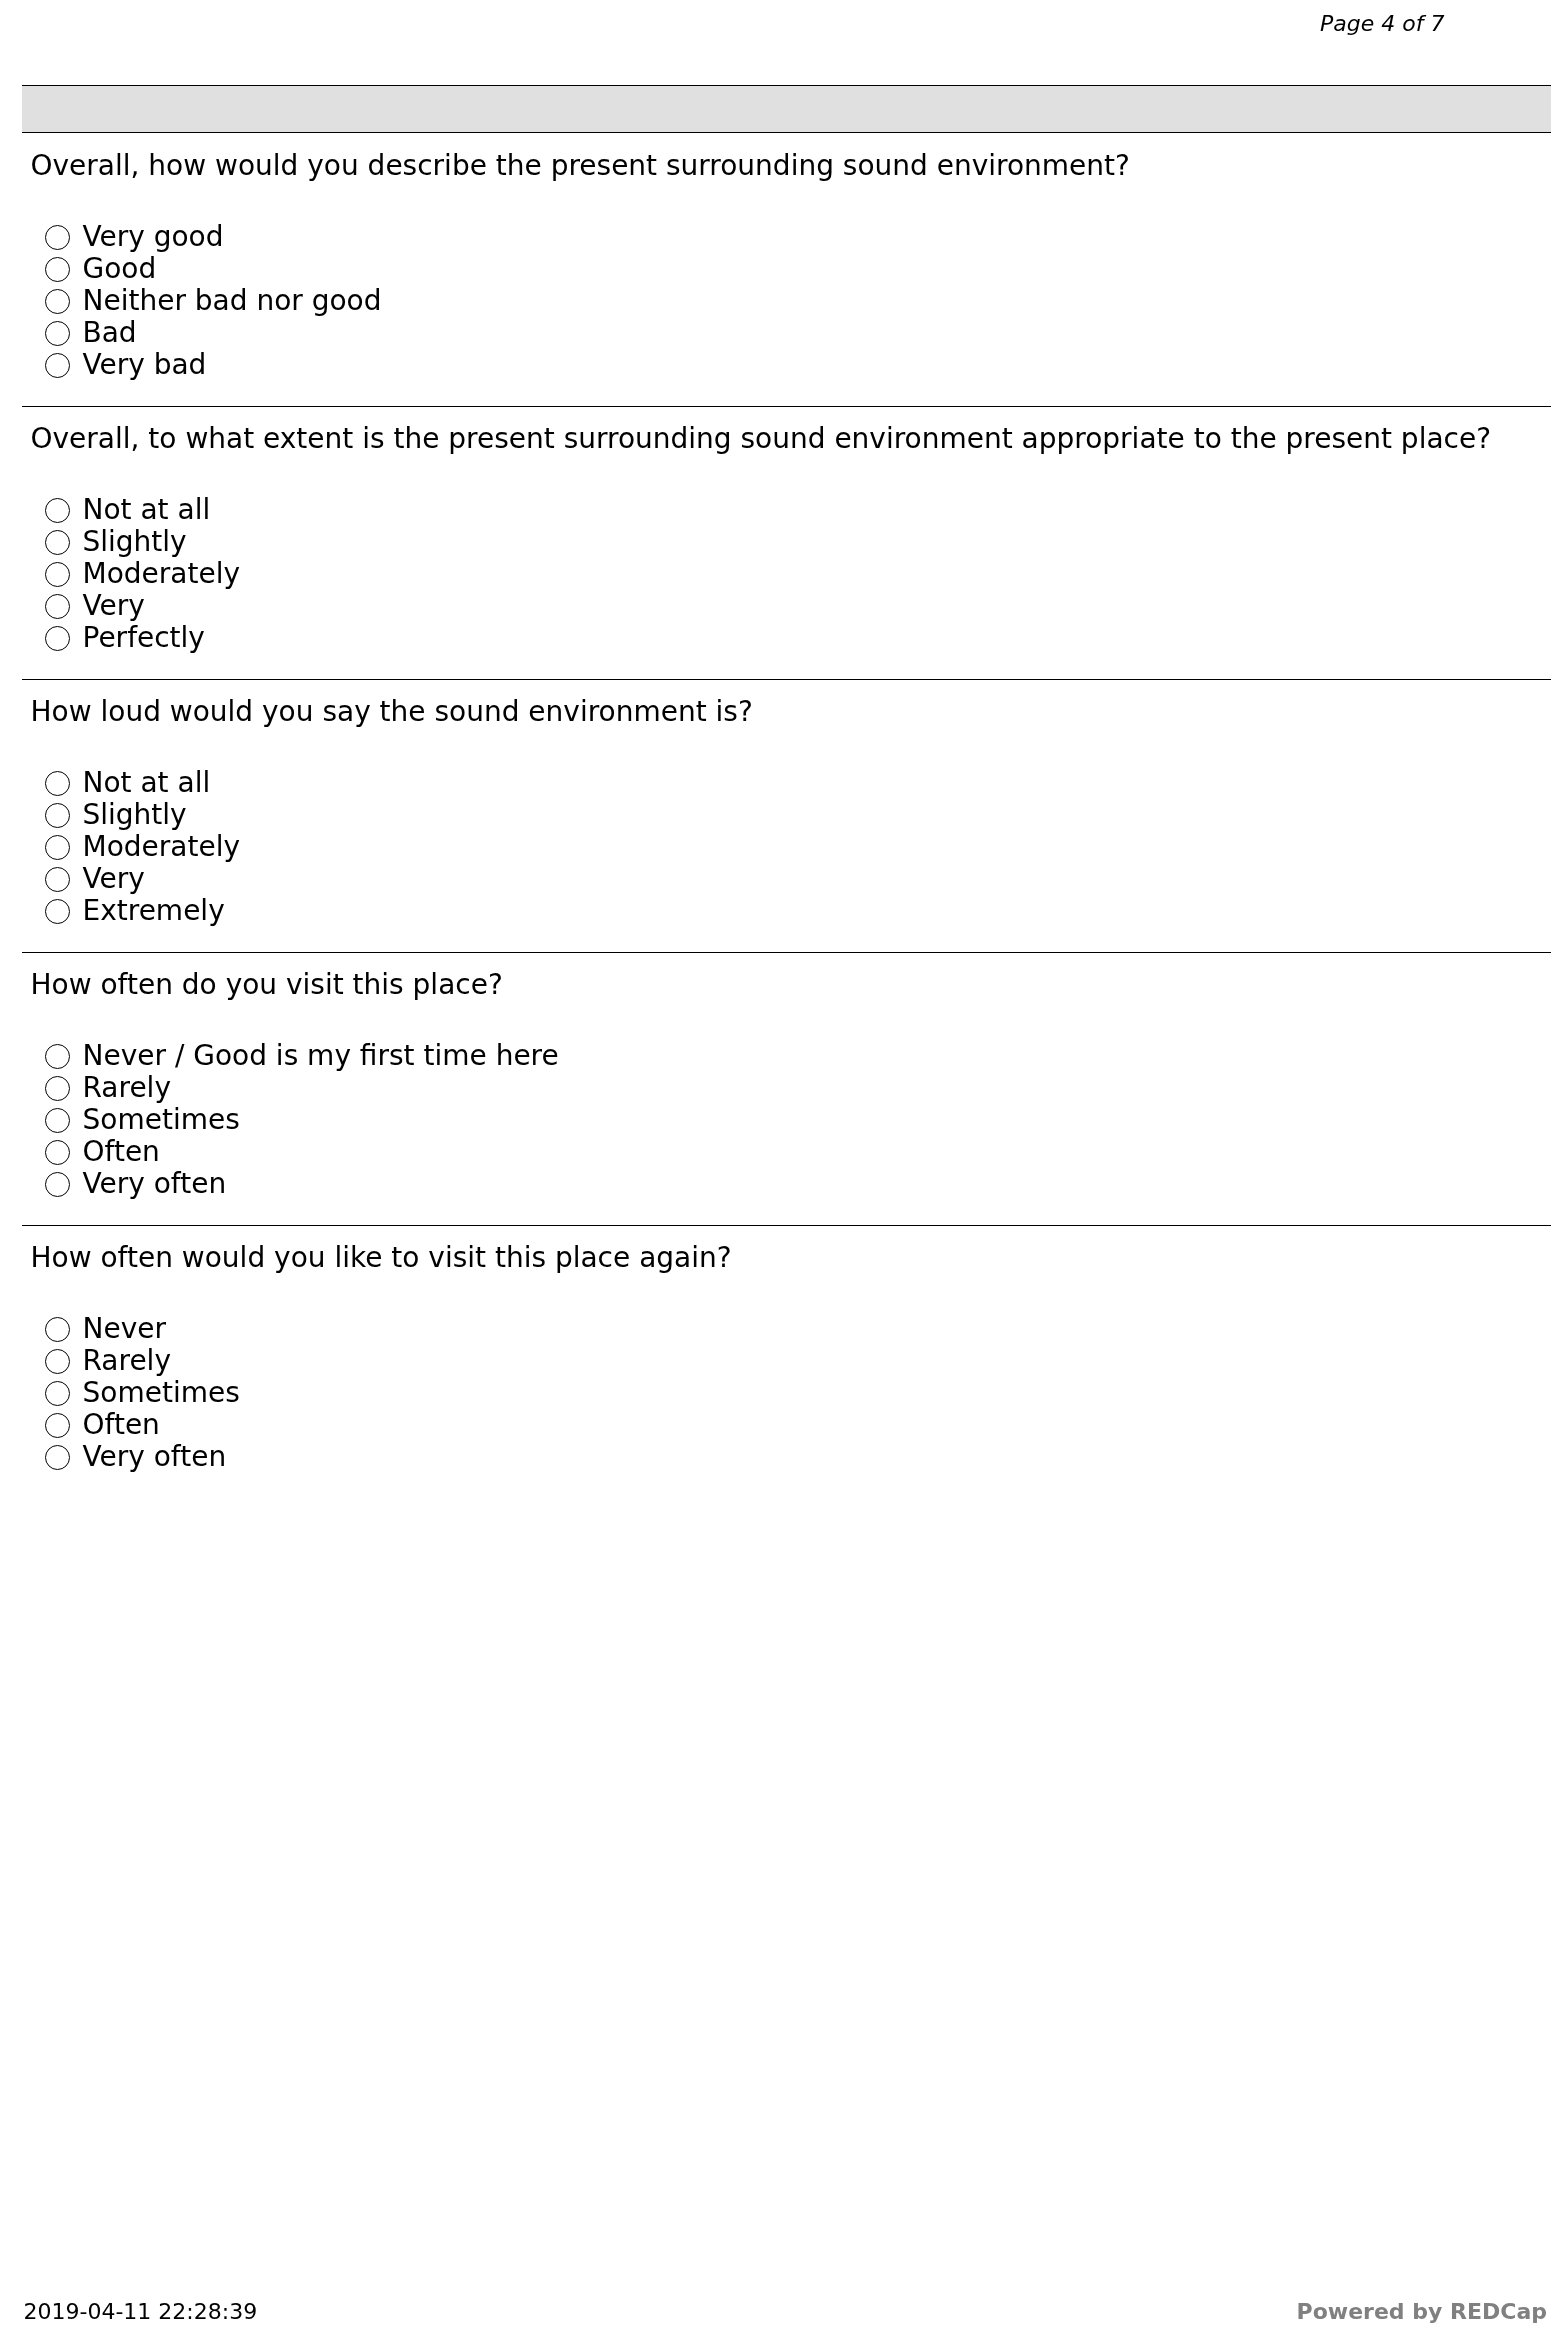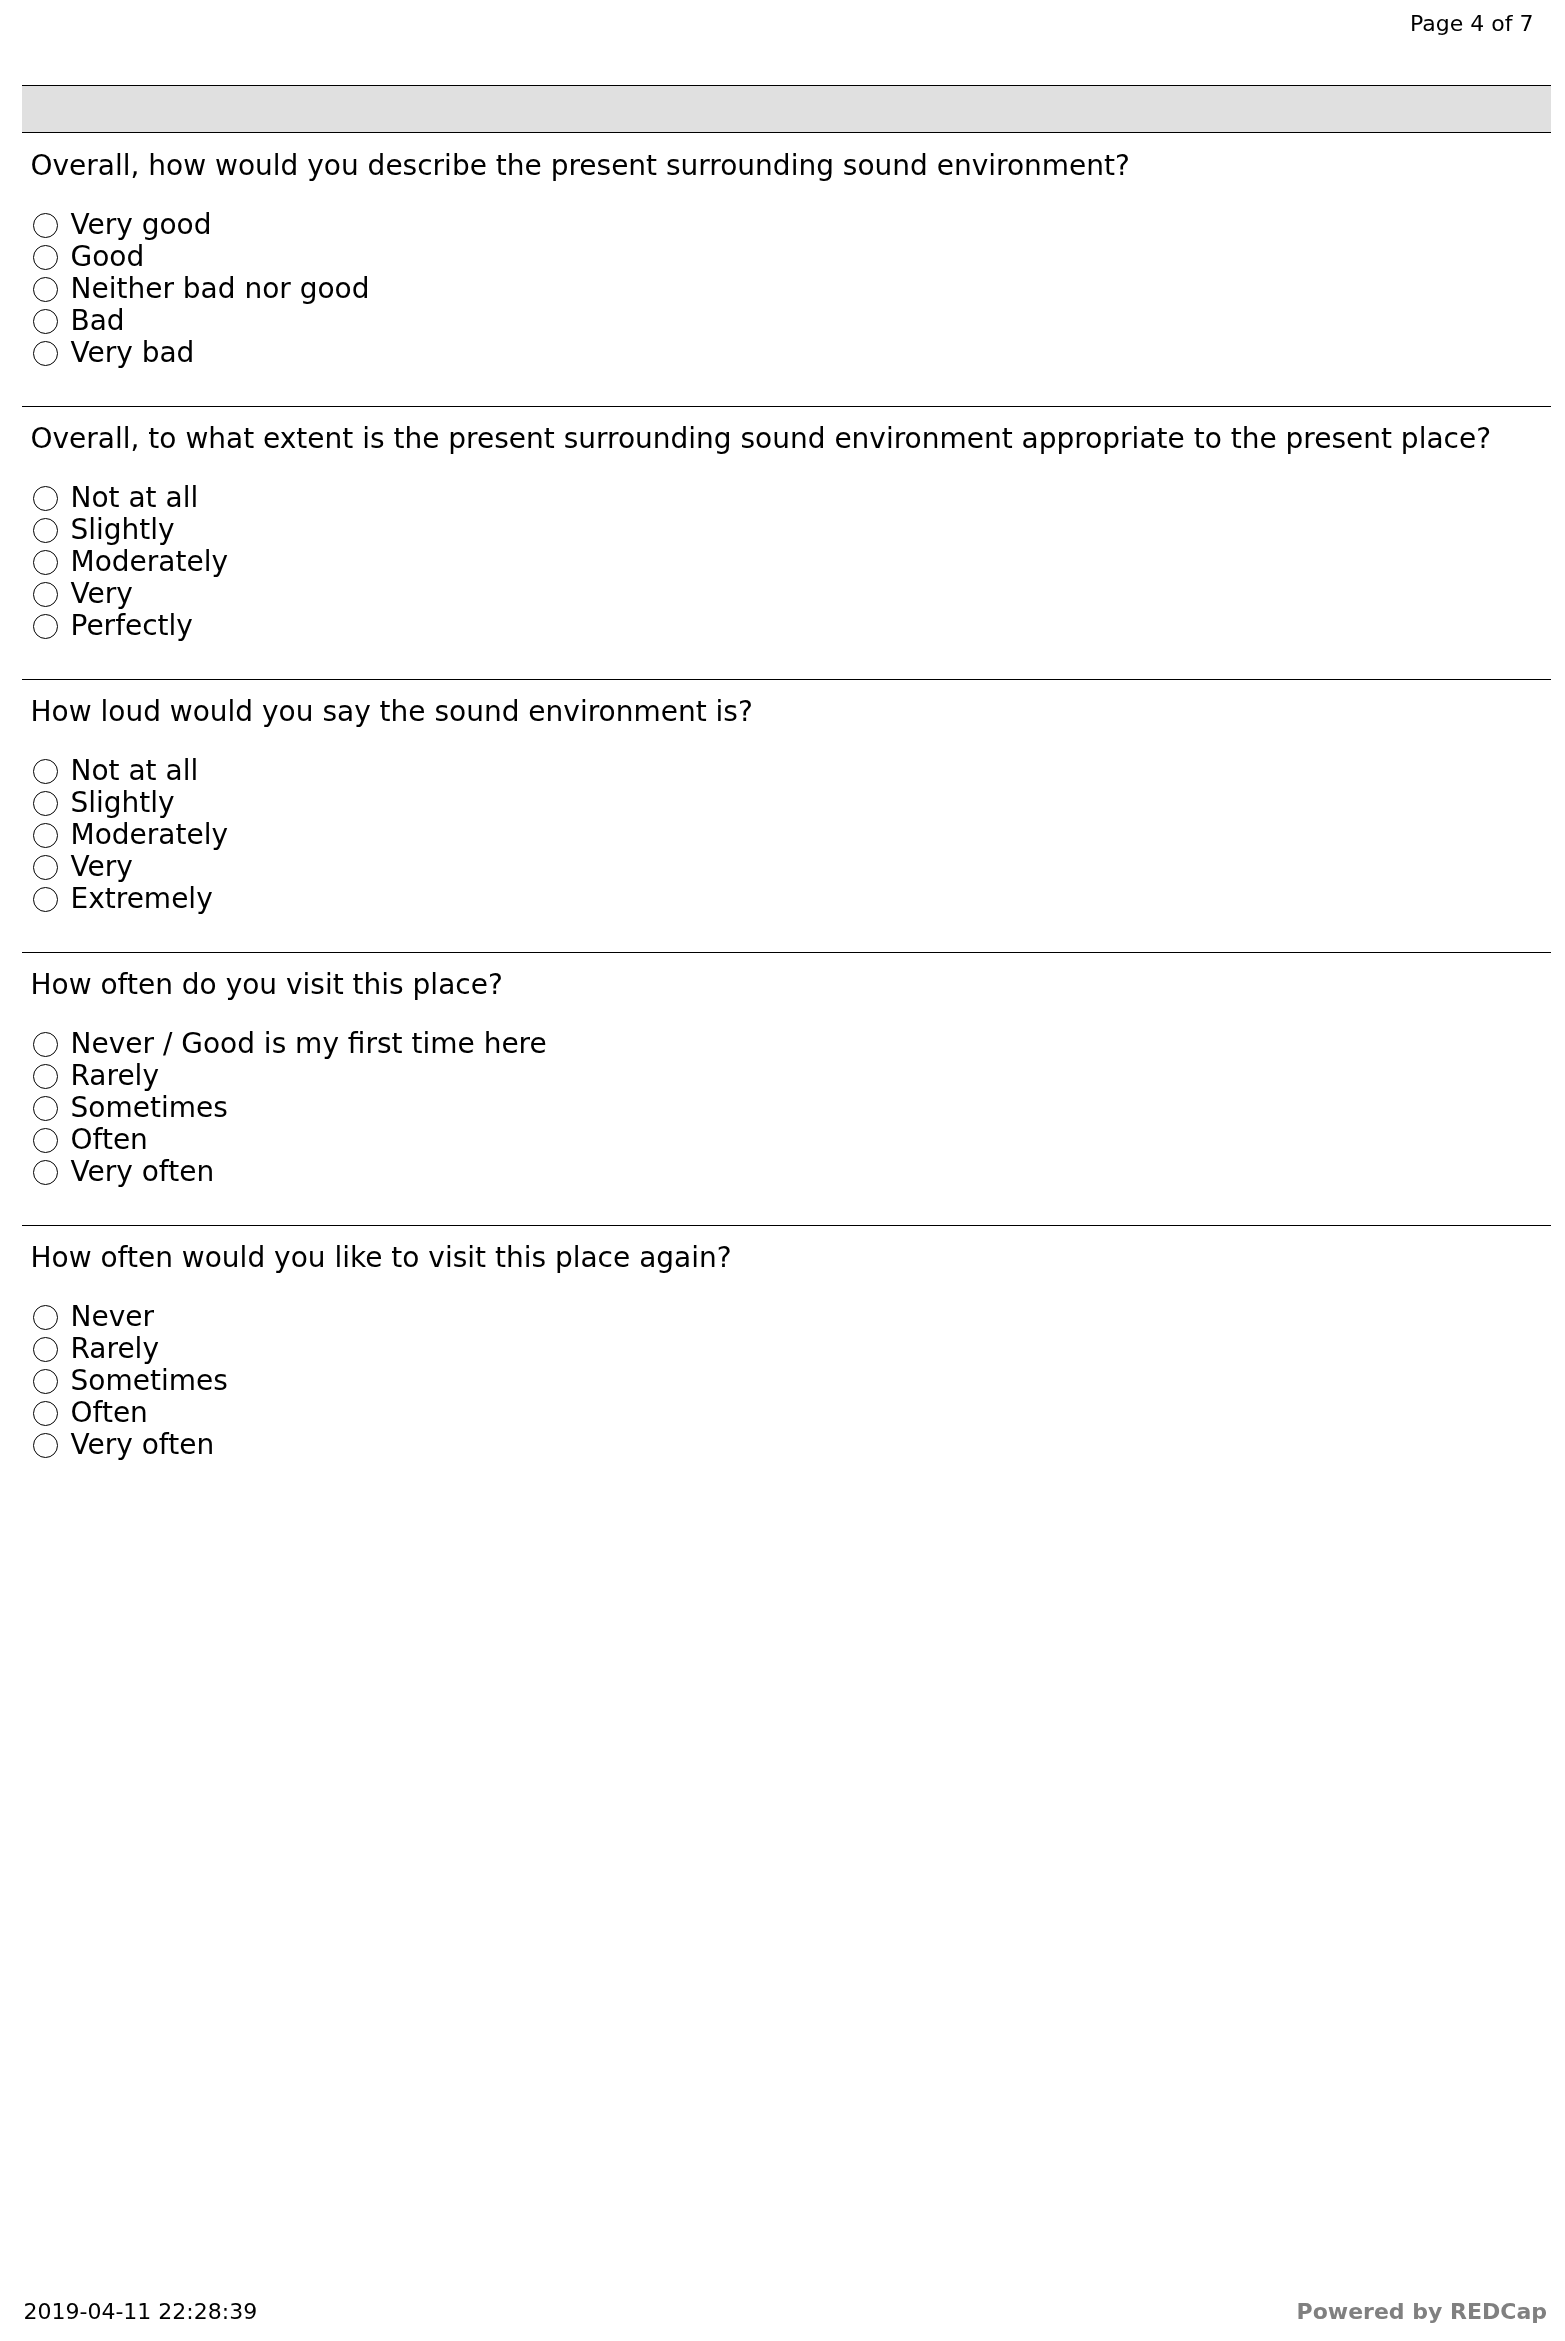--- a/index.html
+++ b/index.html
@@ -11,22 +11,23 @@
       width: 1565px;
       height: 2342px;
       position: relative;
       overflow: hidden;
       font-family: "DejaVu Sans", sans-serif;
       color: #000000;
     }
     .page-number {
       position: absolute;
       top: 9px;
-      left: 1410px;
+      left: 1320px;
       font-size: 22px;
+      font-style: italic;
       line-height: 30px;
       white-space: nowrap;
     }
     .section-header {
       position: absolute;
       top: 85px;
       left: 21.5px;
       width: 1529px;
       height: 46px;
       background: #e0e0e0;
@@ -48,21 +49,21 @@
       left: 9px;
       top: 12px;
       font-size: 28px;
       line-height: 40px;
       white-space: nowrap;
     }
     .options {
       position: absolute;
       left: 11px;
       top: 75px;
-      margin: 0;
+      margin: 12px;
       padding: 0;
       list-style: none;
     }
     .option {
       display: flex;
       align-items: center;
       height: 32px;
       font-size: 28px;
       line-height: 32px;
       white-space: nowrap;

